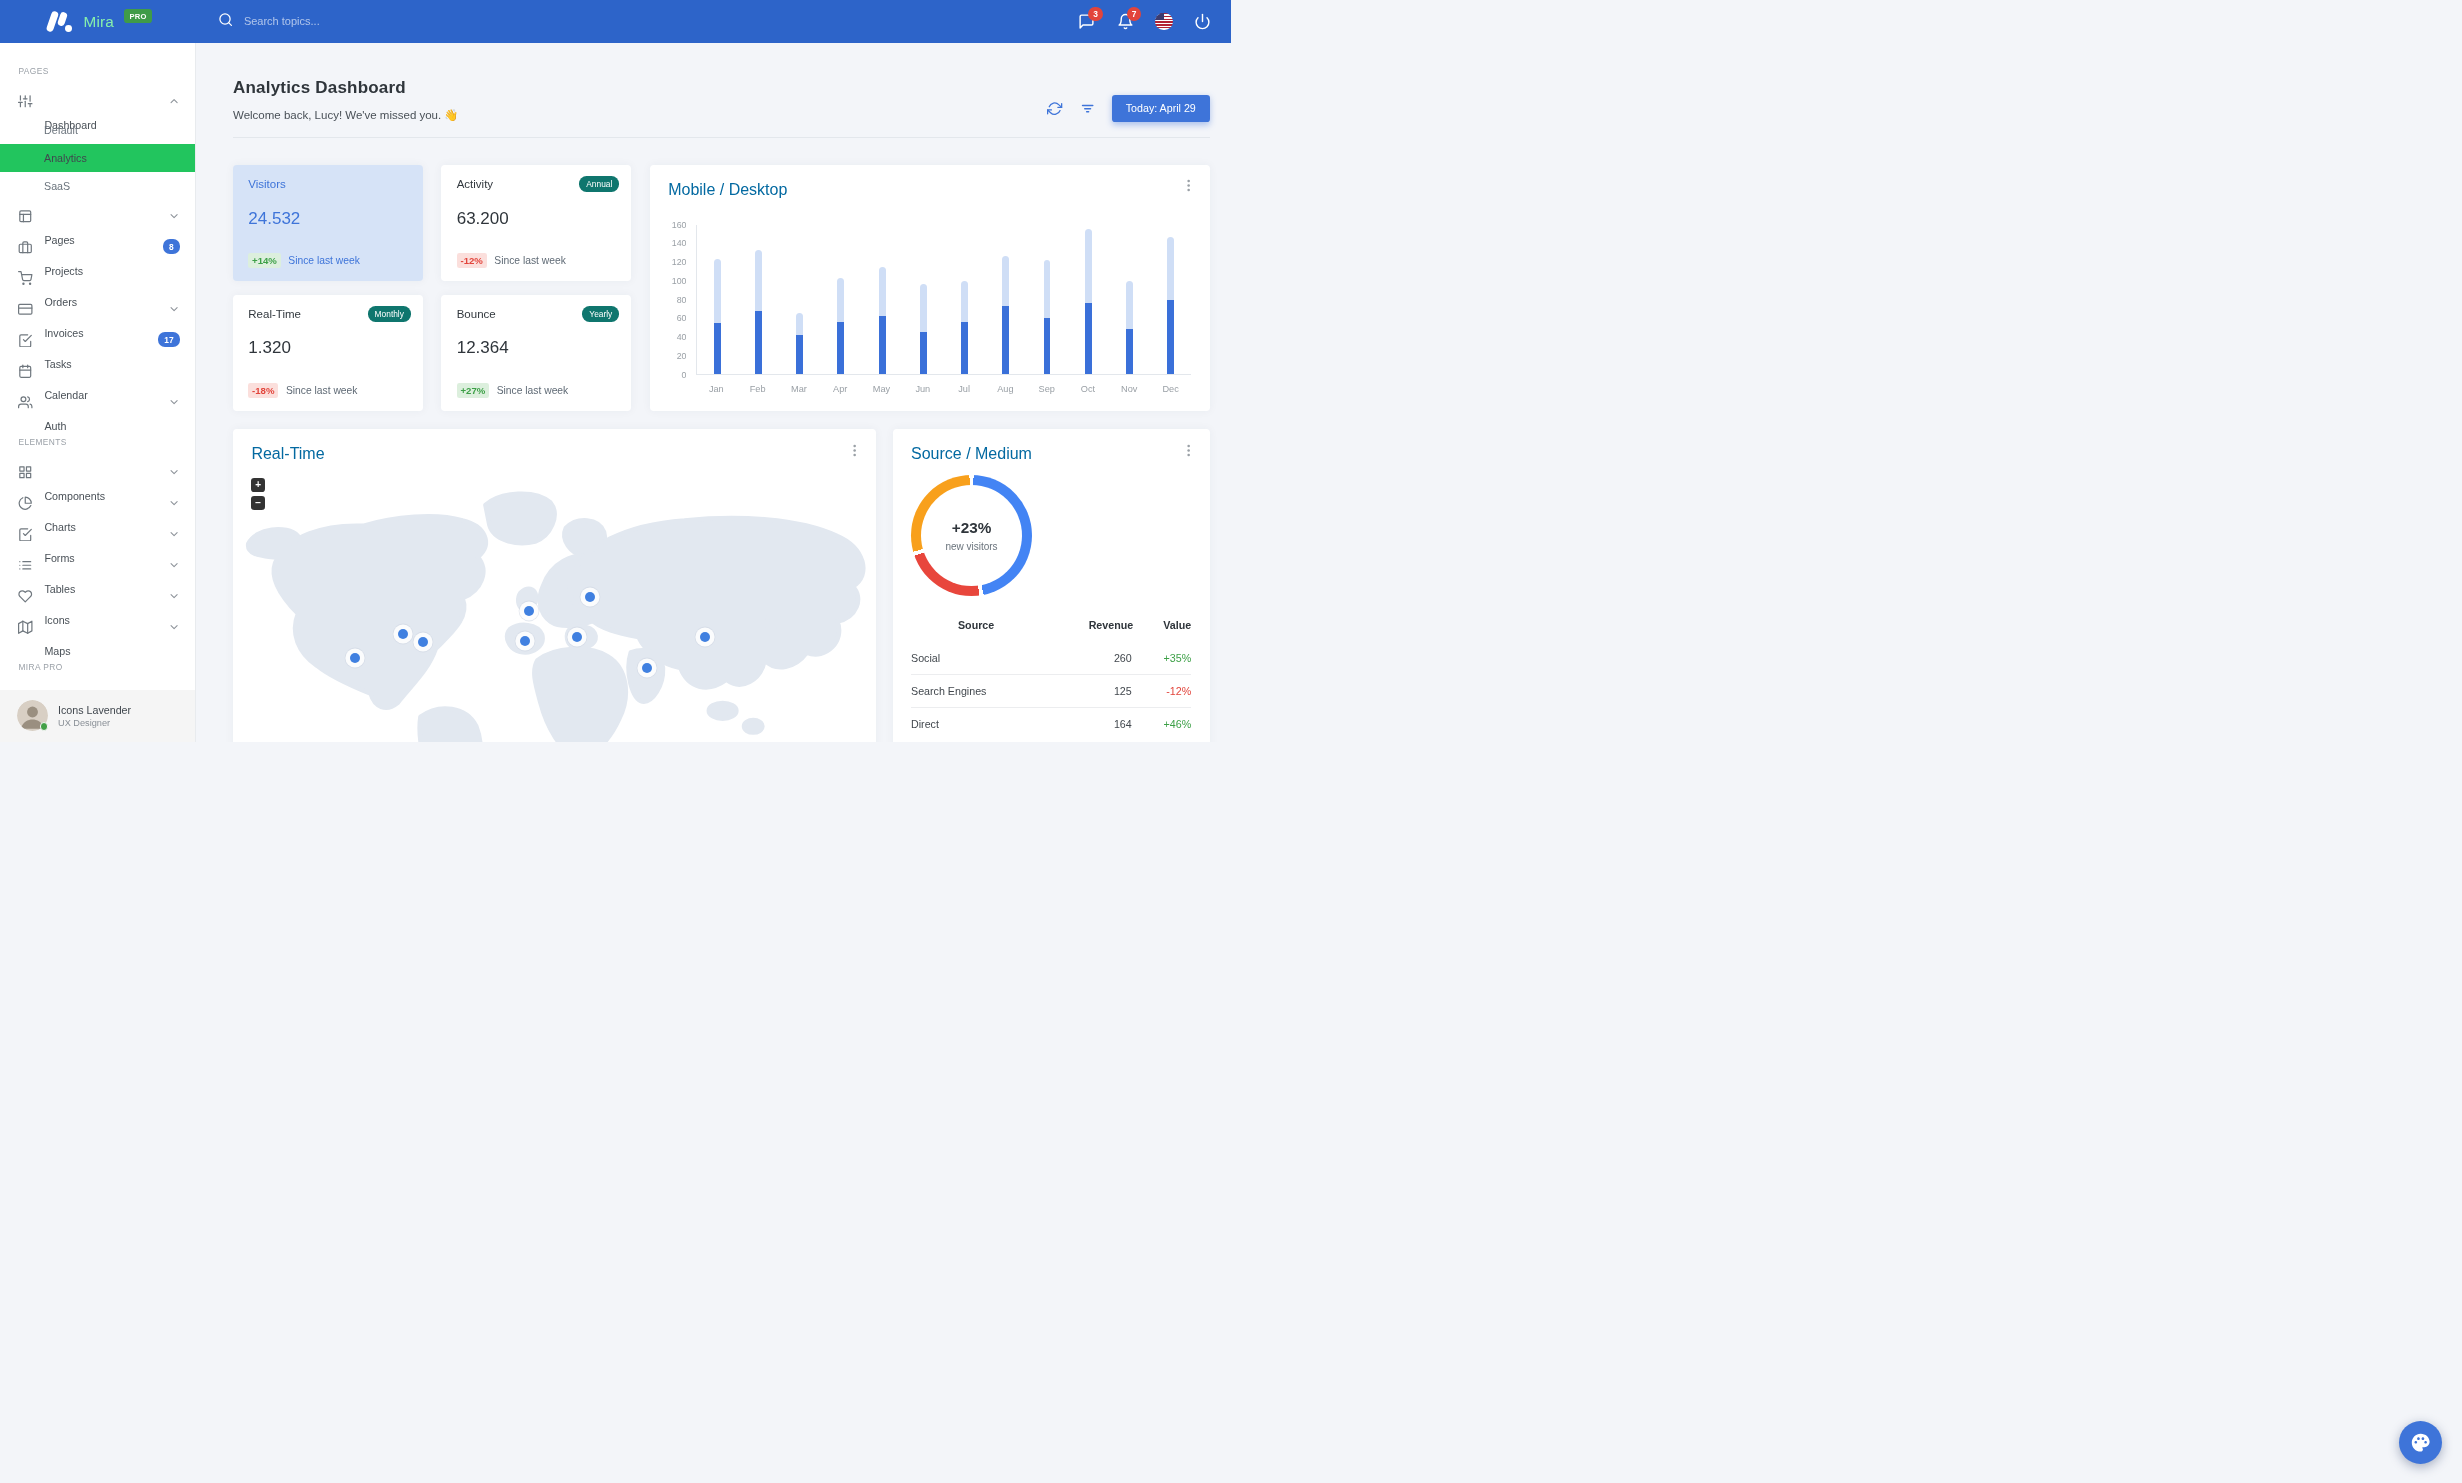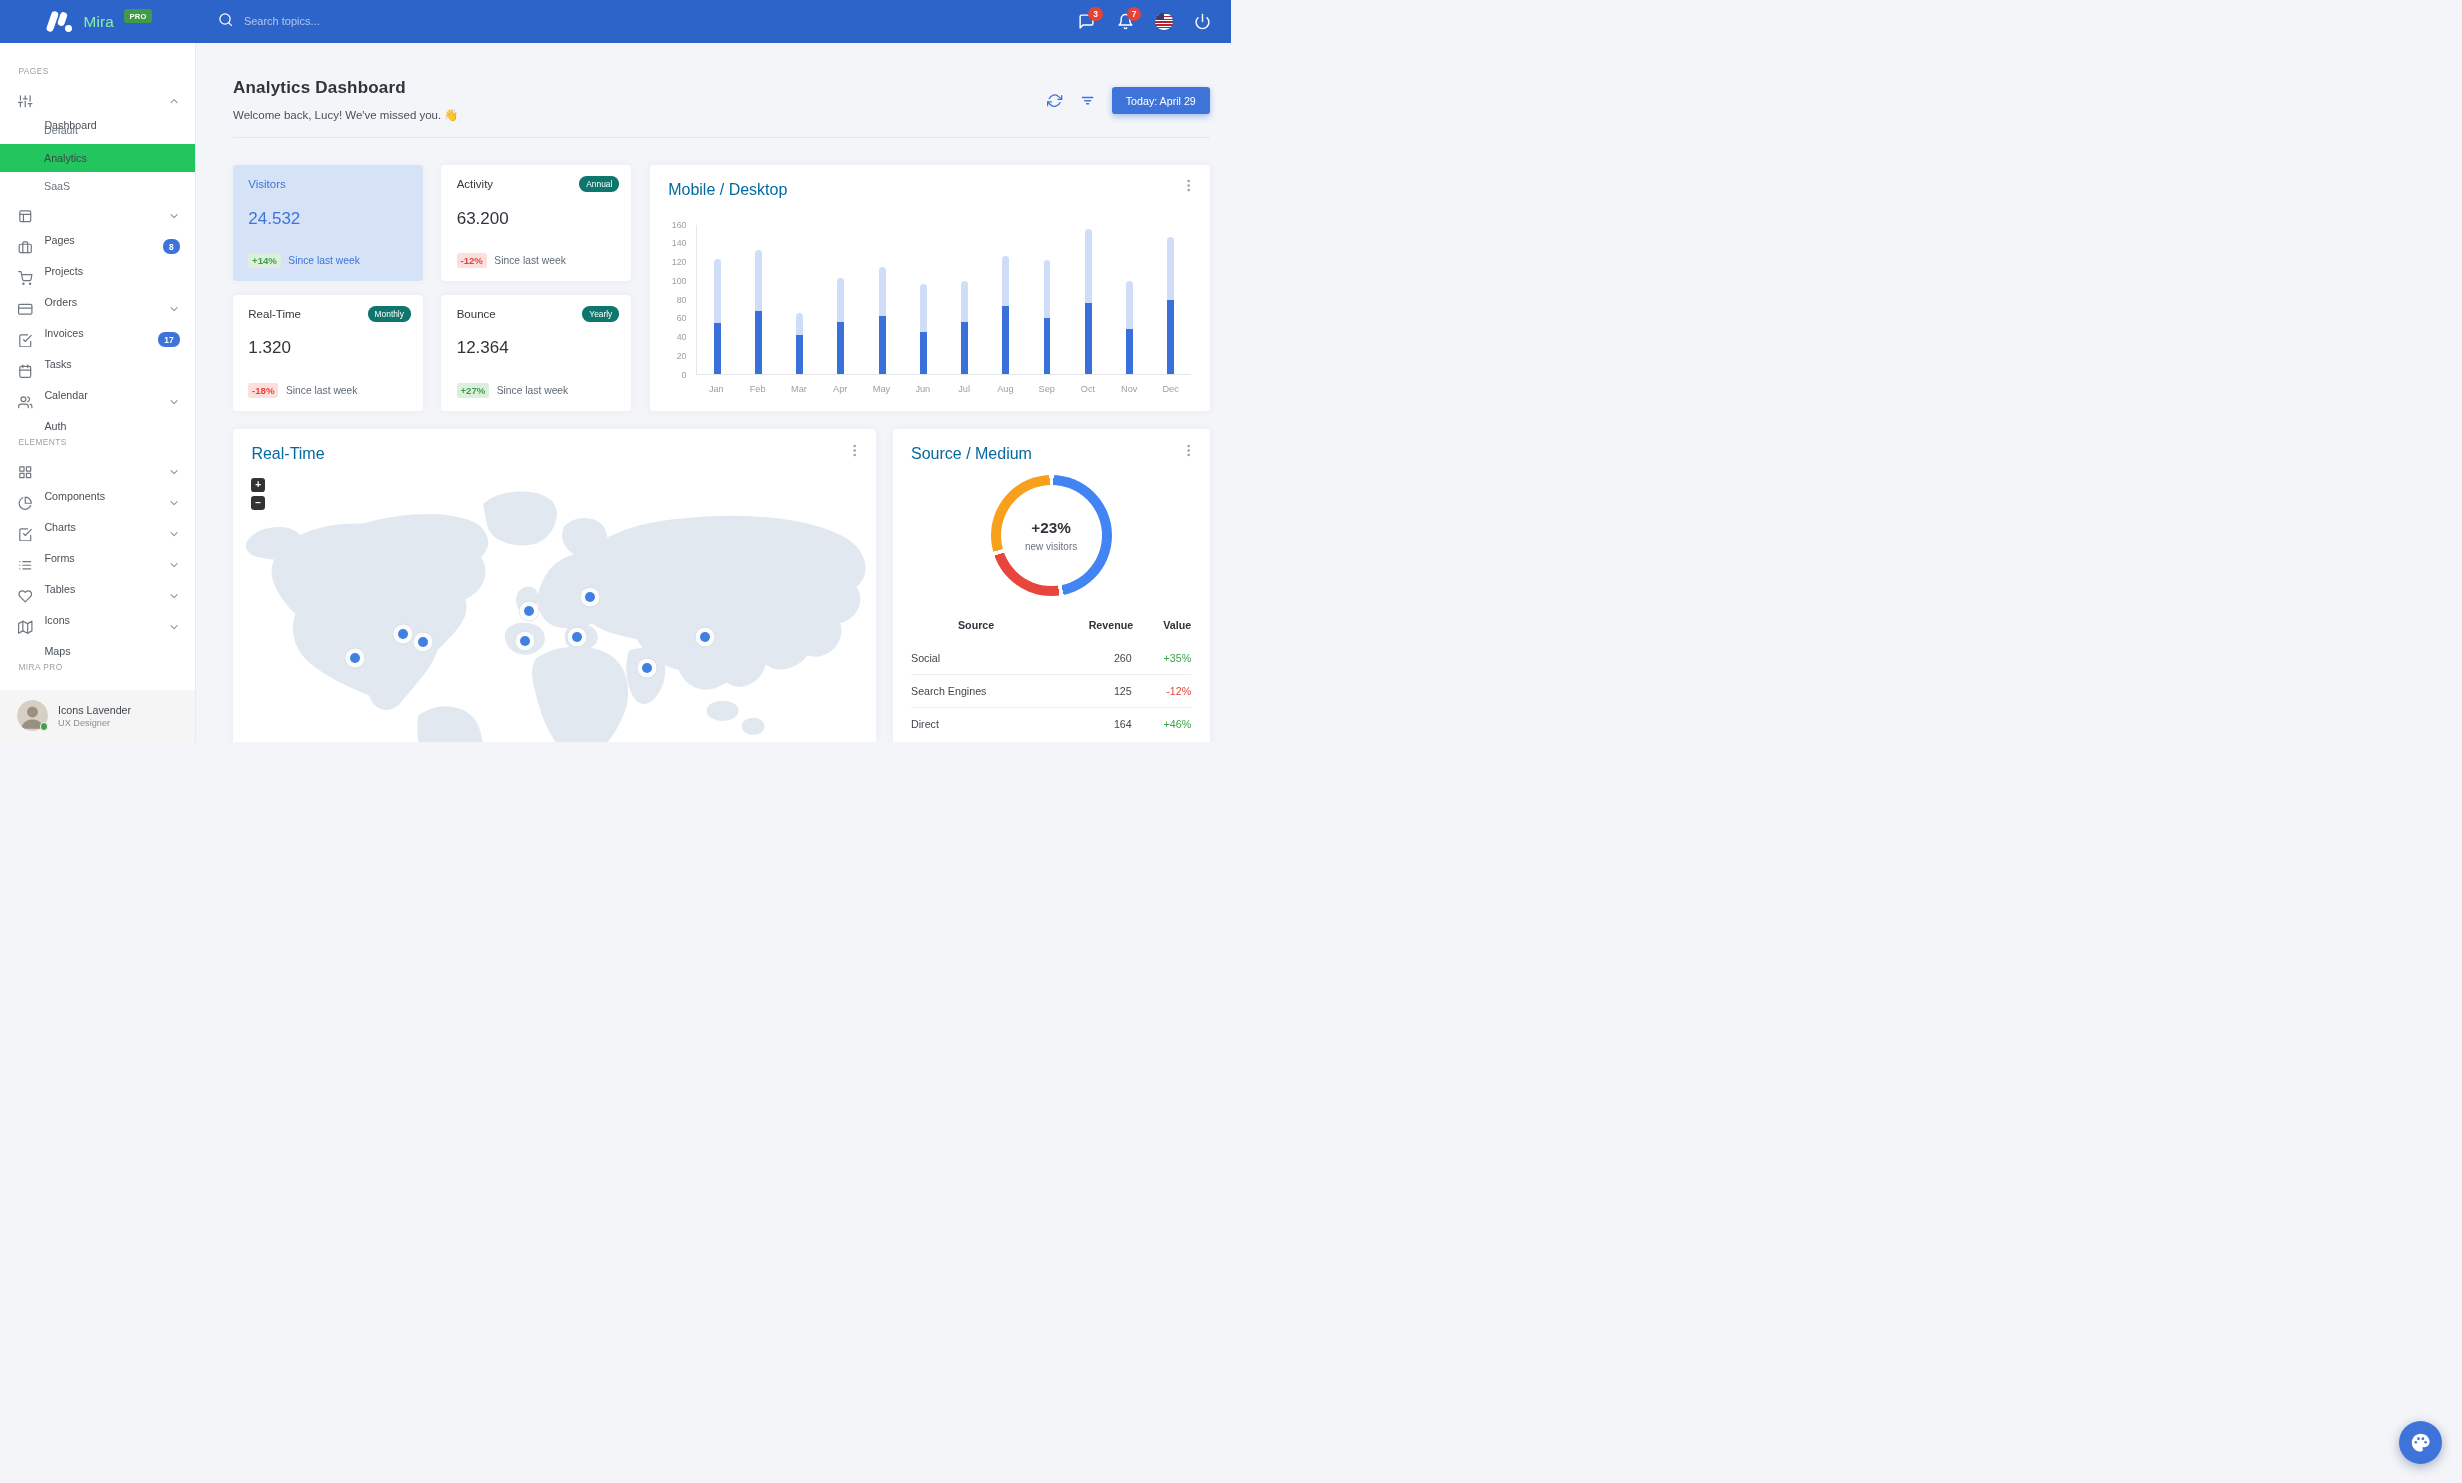--- a/index.html
+++ b/index.html
@@ -42,21 +42,21 @@
   .sub-item.active { background:#22c55e; color:#40474e; }
   .user-footer { background:#f5f5f5; padding:10.7px 17px; display:flex; align-items:center; gap:10px; }
   .avatar { position:relative; width:31px; height:31px; flex:none; cursor:pointer; }
   .avatar .pic { width:31px; height:31px; border-radius:50%; overflow:hidden; display:block; }
   .status-dot { position:absolute; right:0px; bottom:0.8px; width:8.4px; height:8.4px; border-radius:50%; background:#43a047; border:1.5px solid #f5f5f5; }
   .user-name { font-size:10.7px; color:#40474e; }
   .user-role { font-size:9.2px; color:#8a9097; margin-top:2.3px; }
 
   
   main { position:absolute; top:43px; left:196px; right:0; bottom:0; padding:35px 21.4px 0 37px; }
-  .page-header { display:flex; justify-content:space-between; align-items:center; }
+  .page-header { display:flex; justify-content:space-between; align-items:flex-end; }
   .page-title { font-size:17px; font-weight:bold; color:#2f353b; letter-spacing:0.2px; }
   .welcome { font-size:11.5px; color:#495057; margin-top:10px; }
   .header-actions { display:flex; align-items:center; gap:15.3px; margin-top:1.5px; }
   .icon-btn { background:none; border:none; cursor:pointer; color:#3e74d9; width:17px; height:17px; padding:0; }
   .icon-btn svg { width:15.3px; height:15.3px; display:block; }
   .date-btn { background:#3e74d9; color:#fff; border:none; border-radius:3.1px; font-size:10.7px; font-family:inherit; padding:7.6px 13.8px; cursor:pointer; box-shadow:0 2.3px 6.1px rgba(62,116,217,.4); }
   .divider { border:none; border-top:0.8px solid #e3e7ec; margin-top:15.3px; }
 
   .grid-top { display:grid; grid-template-columns:190px 190px 1fr; grid-template-rows:116px 116px; gap:13.8px 18.4px; margin-top:27px; }
   .card { background:#fff; border-radius:3.8px; box-shadow:0 0 9.2px rgba(40,50,70,.05); }
@@ -90,21 +90,21 @@
 
   .grid-bottom { display:grid; grid-template-columns:1fr 317px; gap:17px; margin-top:18.4px; }
   .map-panel { height:329px; padding:15.3px 18.4px; position:relative; overflow:hidden; }
   .map-area { position:absolute; top:41px; left:0; right:0; bottom:-46px; }
   .map-area svg.world { width:100%; height:100%; display:block; }
   .zoom-btns { position:absolute; left:18.4px; top:49px; display:flex; flex-direction:column; gap:3.8px; z-index:3; }
   .zoom-btn { width:13.8px; height:13.8px; background:#333; color:#fff; border:none; border-radius:3.1px; font-size:10px; line-height:12.2px; text-align:center; cursor:pointer; padding:0; font-weight:bold; }
   .marker { position:absolute; width:10px; height:10px; border-radius:50%; background:#4080e0; transform:translate(-50%,-50%); box-shadow:0 0 0 4.6px rgba(255,255,255,.9), 0 0 0 5.4px rgba(205,214,226,.55); }
 
   .source-panel { height:329px; padding:15.3px 18.4px; position:relative; }
-  .donut-wrap { display:flex; justify-content:center; margin-top:12.2px; }
+  .donut-wrap { display:flex; justify-content:flex-start; margin-top:12.2px; }
   .donut { width:121px; height:121px; border-radius:50%; position:relative; }
   .donut::after { content:""; position:absolute; inset:10px; background:#fff; border-radius:50%; }
   .donut-center { position:absolute; inset:0; display:flex; flex-direction:column; align-items:center; justify-content:center; z-index:2; }
   .donut-value { font-size:15.3px; font-weight:bold; color:#2f353b; }
   .donut-label { font-size:10px; color:#6a737c; margin-top:3.8px; }
   .source-table { width:100%; margin-top:13.8px; border-collapse:collapse; font-size:10.7px; }
   .source-table th { text-align:center; padding:9.2px 0 10.7px; color:#2f353b; font-weight:bold; }
   .source-table th.num, .source-table td.num { text-align:right; }
   .source-table th.val, .source-table td.val { text-align:right; width:58px; }
   .source-table td { padding:10px 0; color:#42484e; border-top:0.8px solid #ecedef; }

